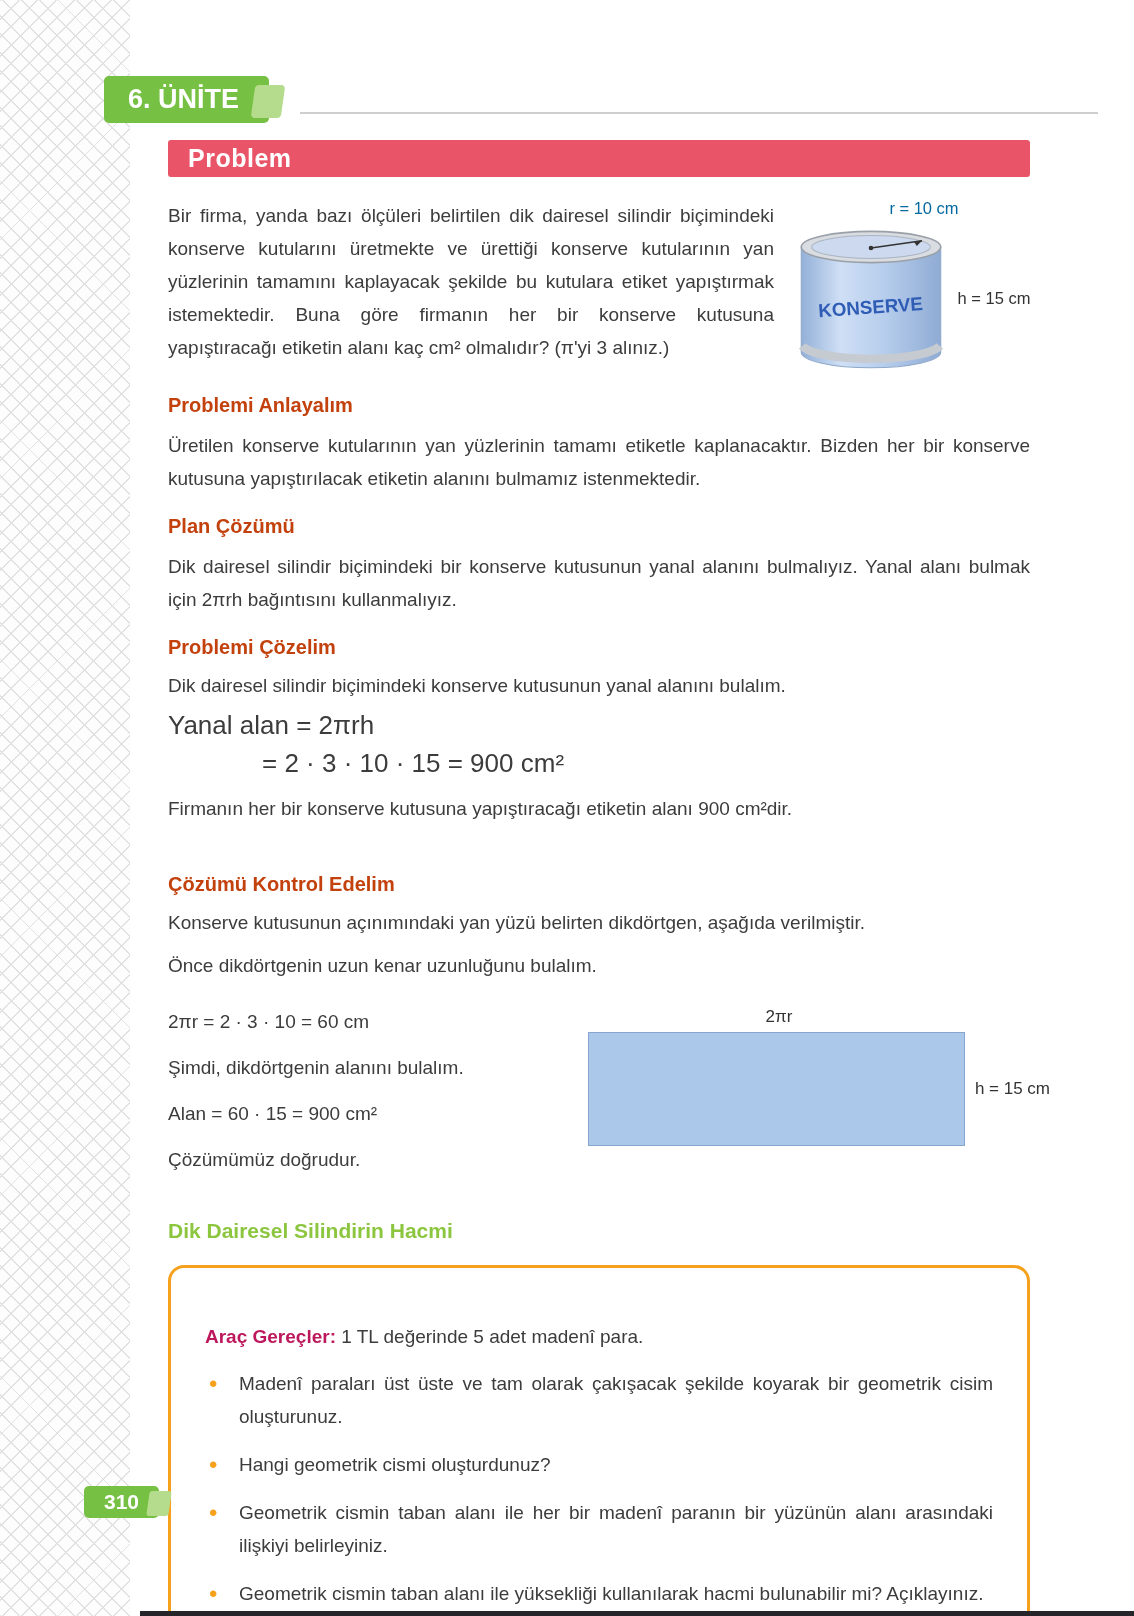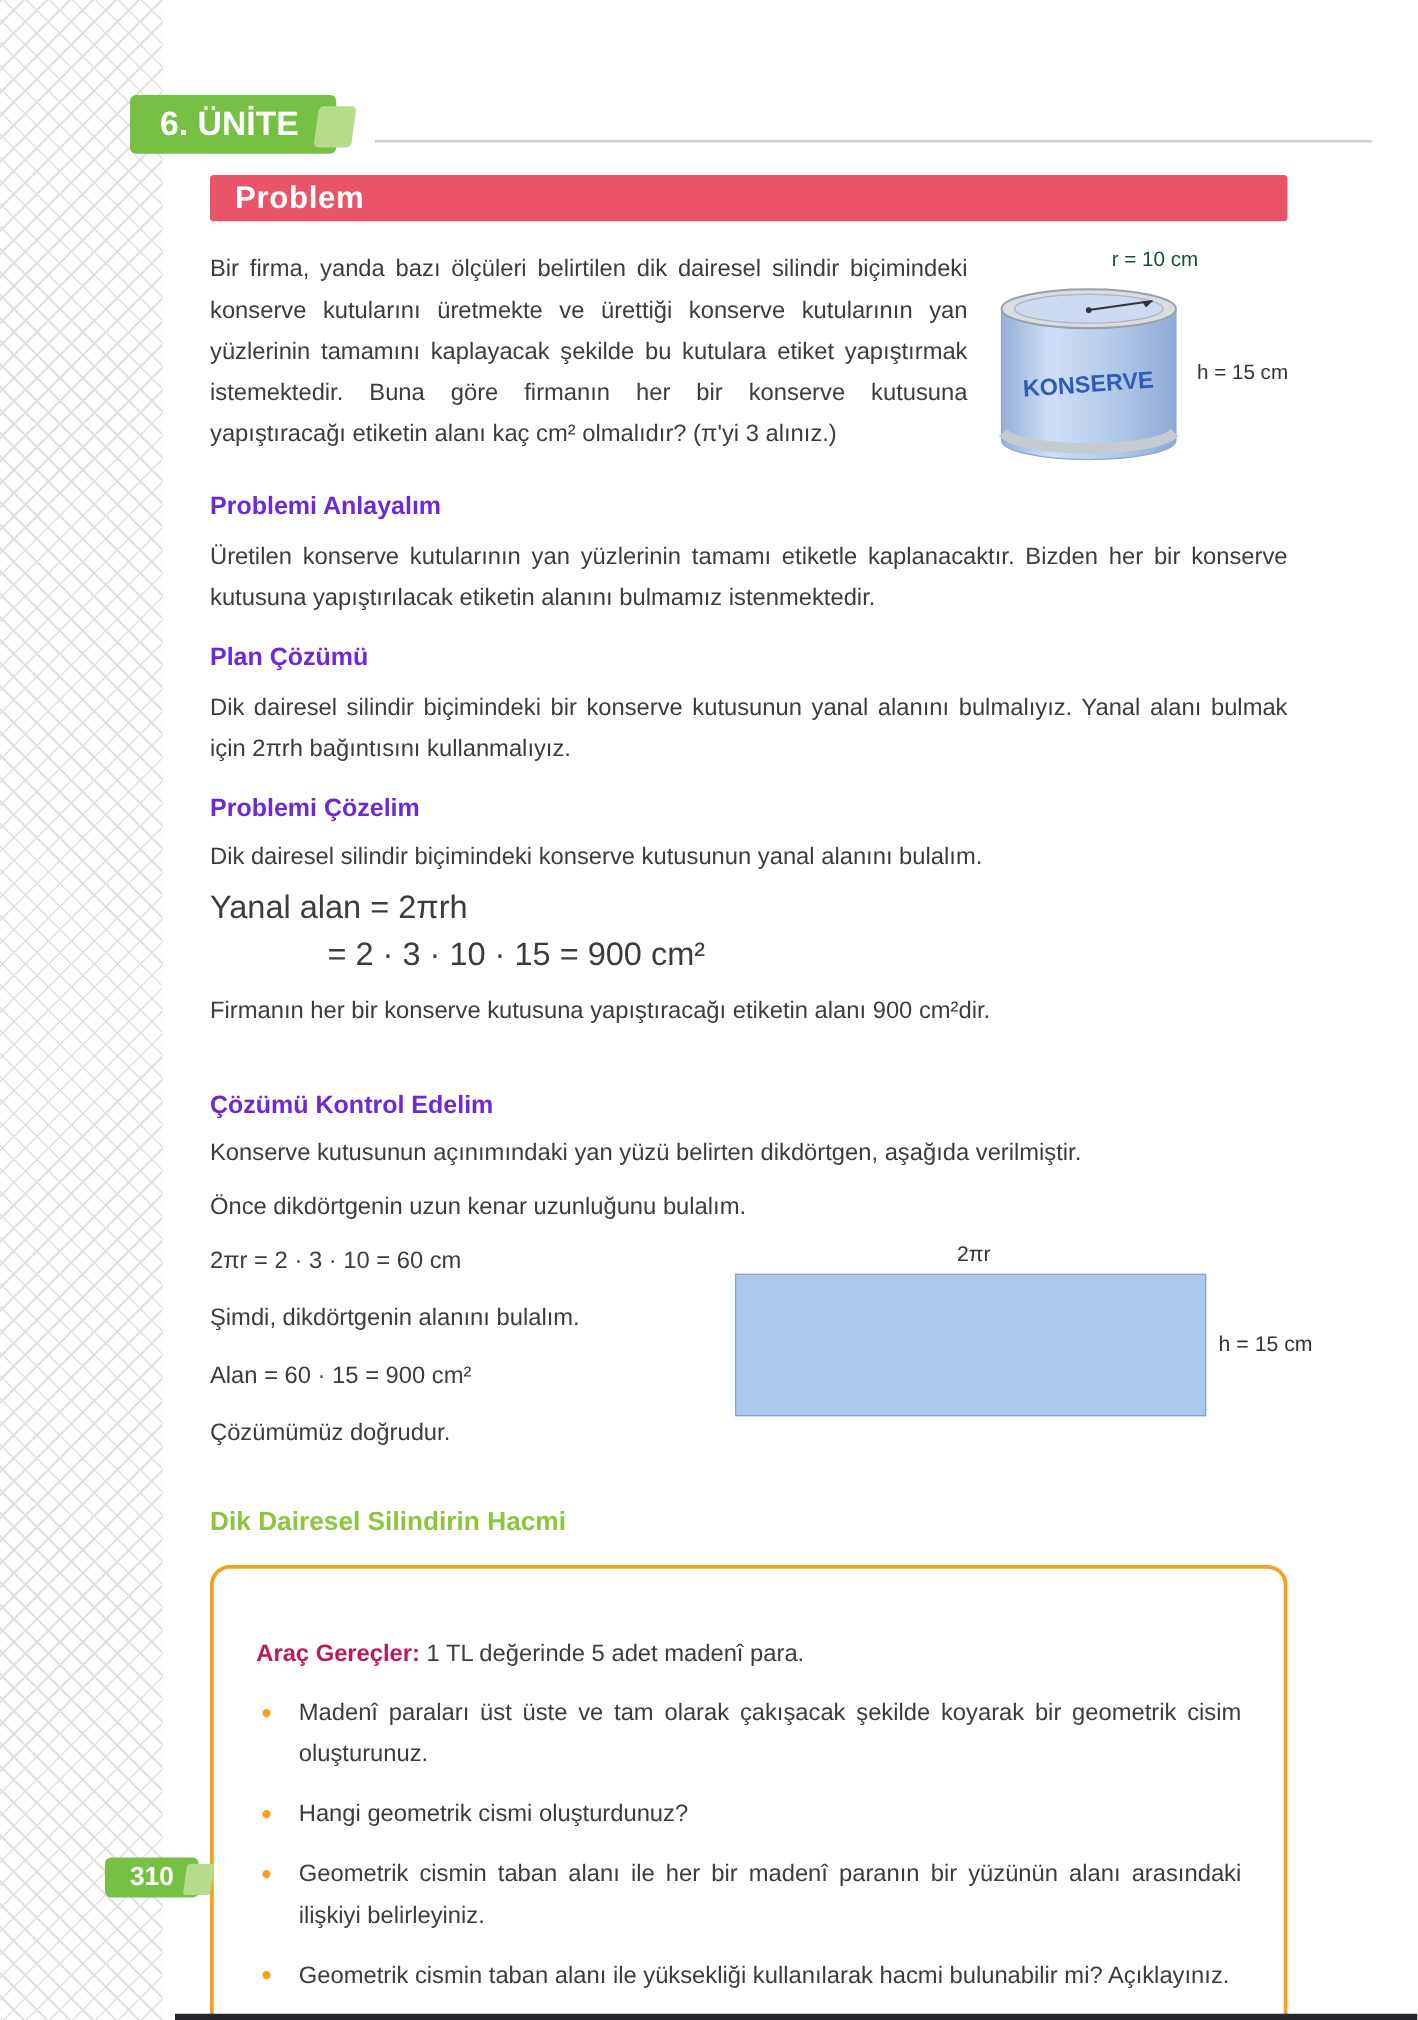--- a/index.html
+++ b/index.html
@@ -28,31 +28,31 @@
   .content{position:absolute;left:168px;top:140px;width:862px;}
 
   .banner{
     background:#ea5468;color:#fff;font-weight:bold;font-size:25px;
     height:37px;line-height:37px;padding-left:20px;border-radius:3px;letter-spacing:.5px;
   }
 
   .problem-row{display:flex;margin-top:22px;}
   .problem-text{flex:0 0 606px;font-size:19px;line-height:33px;text-align:justify;}
   .figure{margin-left:auto;width:238px;display:flex;flex-direction:column;align-items:center;}
-  .fig-top{font-size:16.5px;color:#14532d;margin-bottom:4px;margin-left:26px;}
+  .fig-top{font-size:16.5px;color:#0369a1;margin-bottom:4px;margin-left:26px;}
   .fig-row{display:flex;align-items:center;}
   .fig-h{font-size:16.5px;color:#333;margin-left:8px;white-space:nowrap;}
 
-  .red-heading{color:#6d28d9;font-weight:bold;font-size:20px;margin-top:20px;}
+  .red-heading{color:#c2410c;font-weight:bold;font-size:20px;margin-top:20px;}
   .para{font-size:19px;line-height:33px;text-align:justify;margin-top:12px;}
   .line{font-size:19px;line-height:33px;margin-top:10px;}
   .eq{font-size:26px;line-height:30px;margin-top:8px;}
   .eq-indent{margin-left:94px;}
 
-  .check-row{display:flex;margin-top:12px;}
+  .check-row{display:flex;margin-top:25px;}
   .check-left{flex:0 0 420px;}
   .check-left .cline{font-size:19px;line-height:30px;margin-bottom:16px;}
   .check-diagram{margin-left:auto;width:462px;}
   .rect-top-label{width:382px;text-align:center;font-size:17px;color:#333;margin-bottom:5px;}
   .rect-row{display:flex;align-items:center;}
   .blue-rect{width:380px;height:112px;background:#abc7e9;border:1px solid #87a6cf;}
   .rect-h-label{font-size:17px;color:#333;margin-left:10px;white-space:nowrap;}
 
   .green-heading{color:#8cc63f;font-weight:bold;font-size:21px;margin-top:28px;}
 

